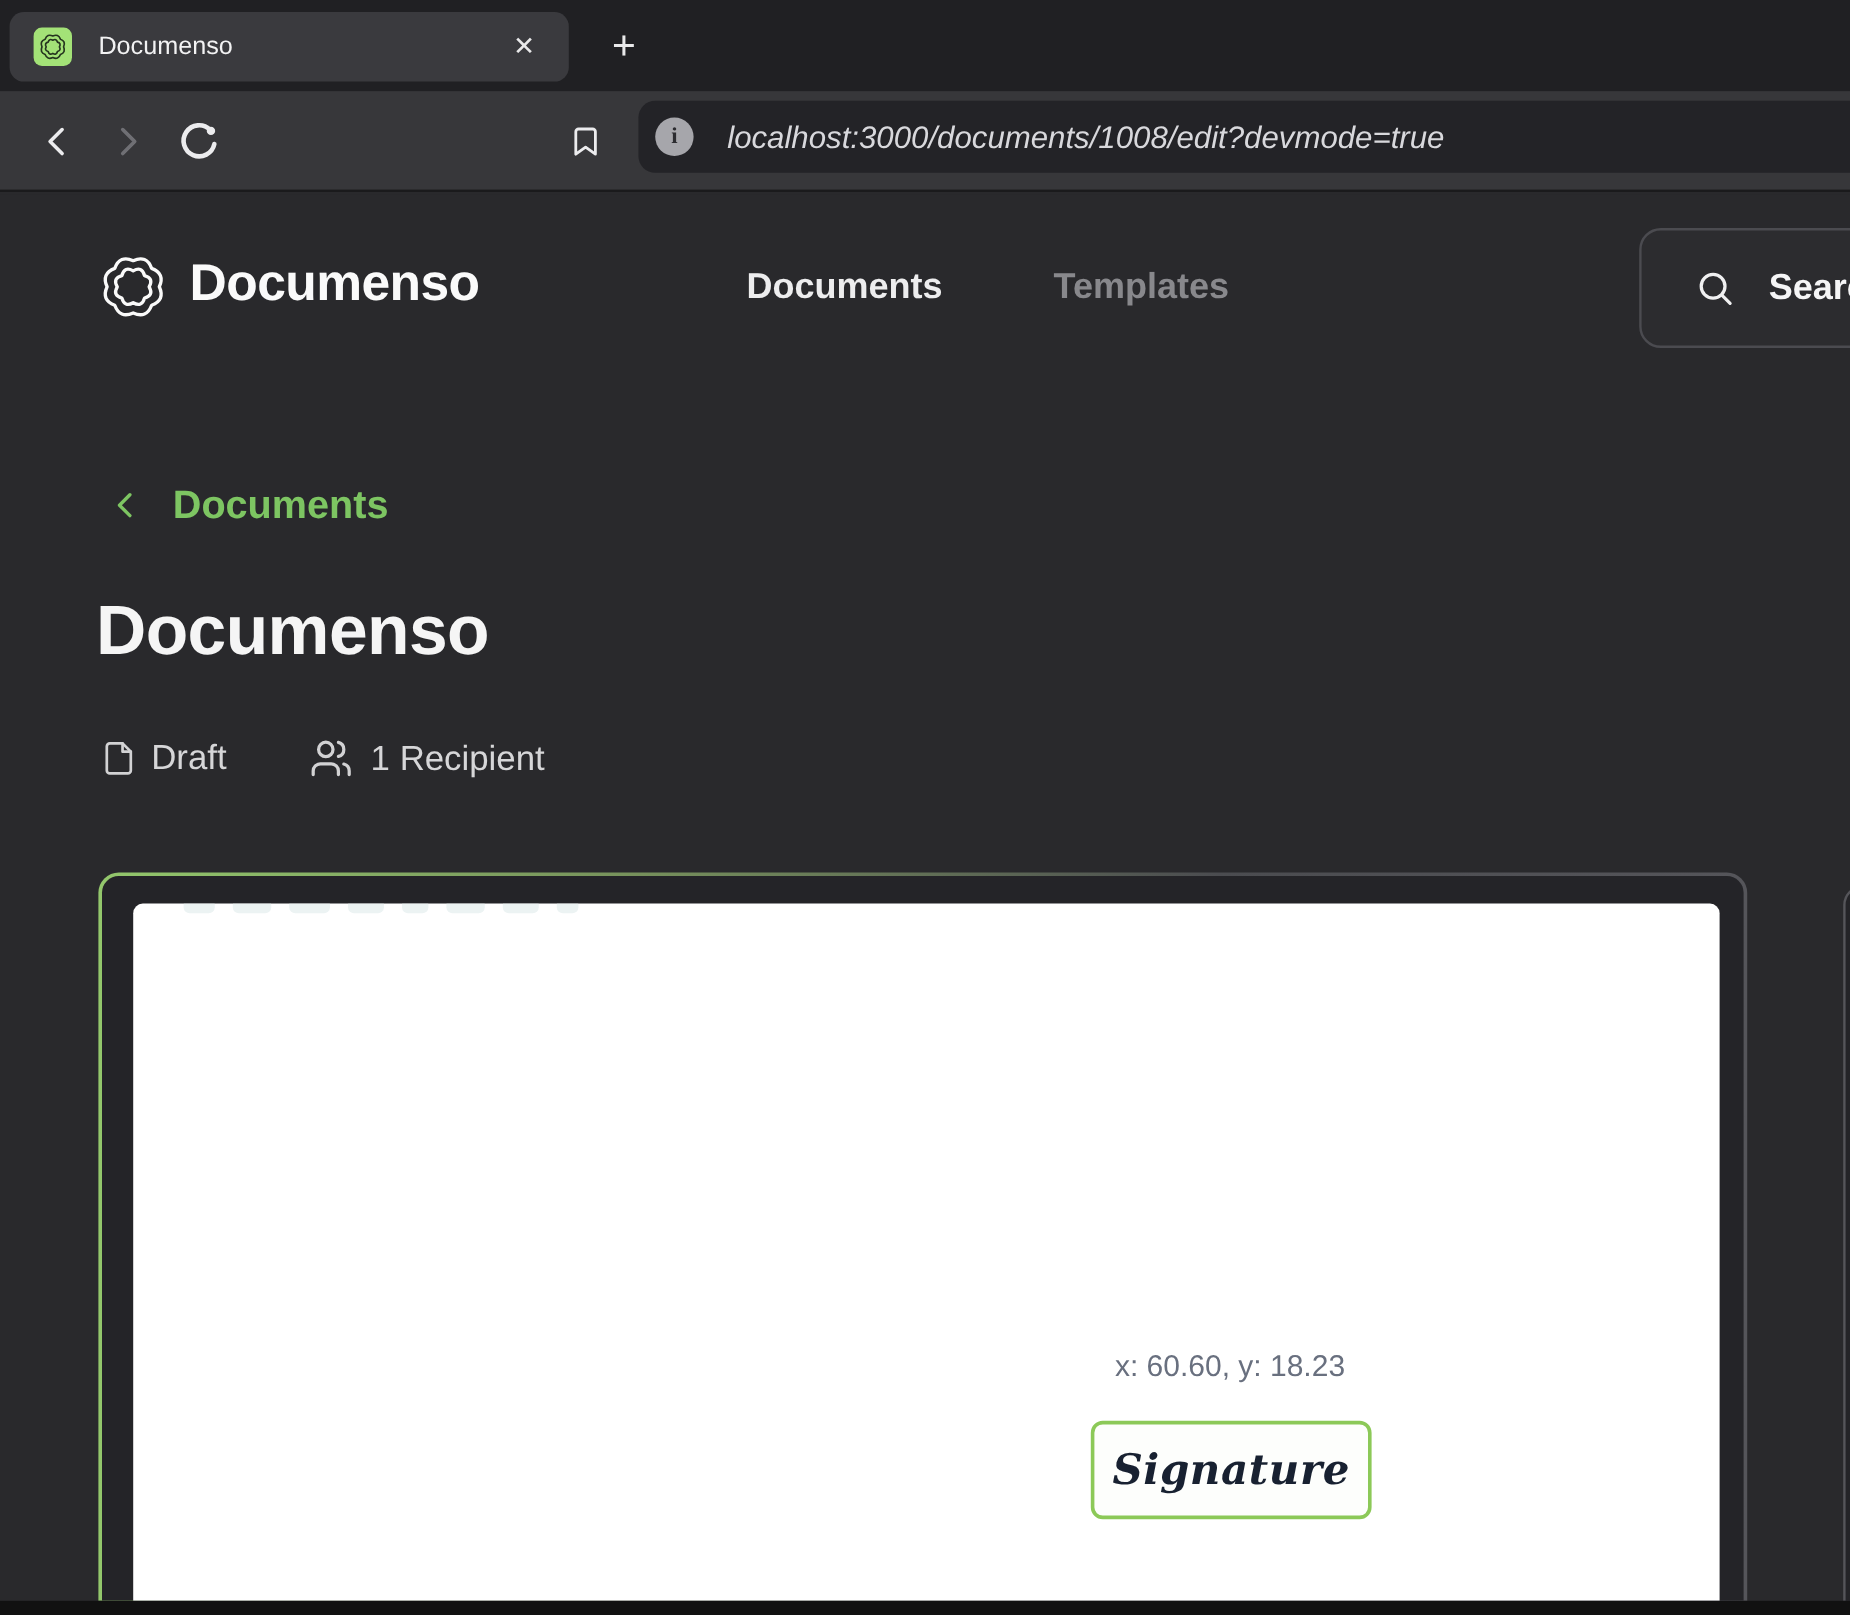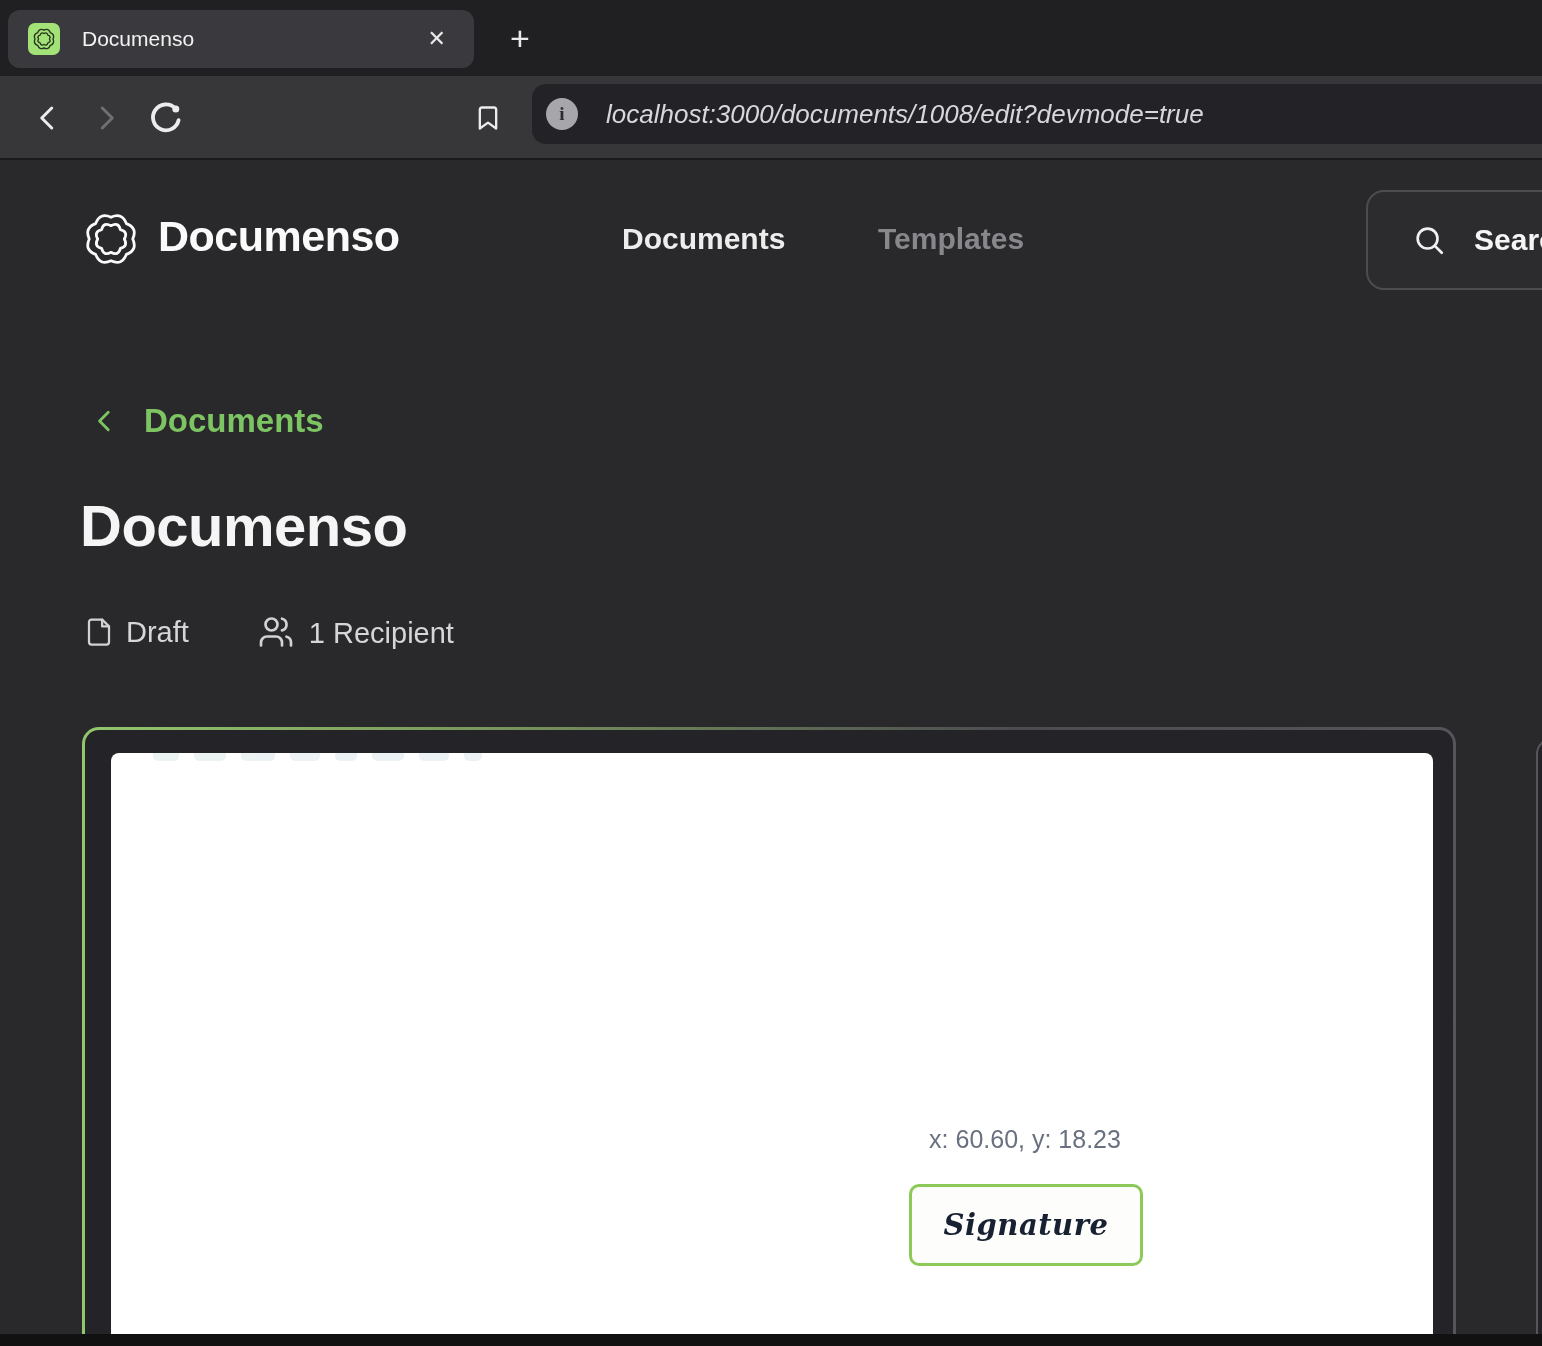--- a/index.html
+++ b/index.html
@@ -72,21 +72,21 @@
     position:absolute; left:914px; top:372px; transform:translateX(-50%);
     color:#69707f; font-size:25px; white-space:nowrap;
   }
   .sig-field {
     position:absolute; left:798px; top:431px; width:234px; height:82px;
     background:#fdfefc; border:3.5px solid #8cc958; border-radius:10px;
     display:flex; align-items:center; justify-content:center;
   }
   .sig-text {
     font-family:"DejaVu Serif", serif; font-style:italic; font-weight:700;
-    font-size:29px; color:#182131; letter-spacing:0.5px;
+    font-size:35px; color:#182131; letter-spacing:0.5px;
   }
   
   .side-panel {
     position:absolute; left:1536px; top:576px; width:80px; height:780px;
     background:#242428; border:2px solid #55555a; border-radius:16px 0 0 0;
   }
   svg { display:block; }
 </style>
 </head>
 <body>

